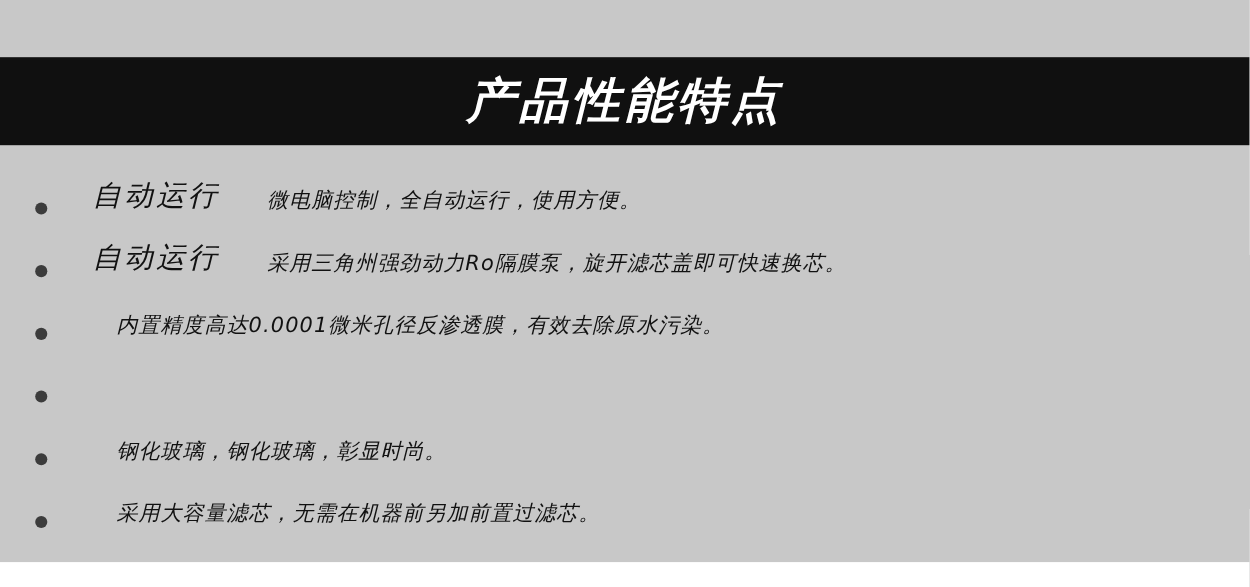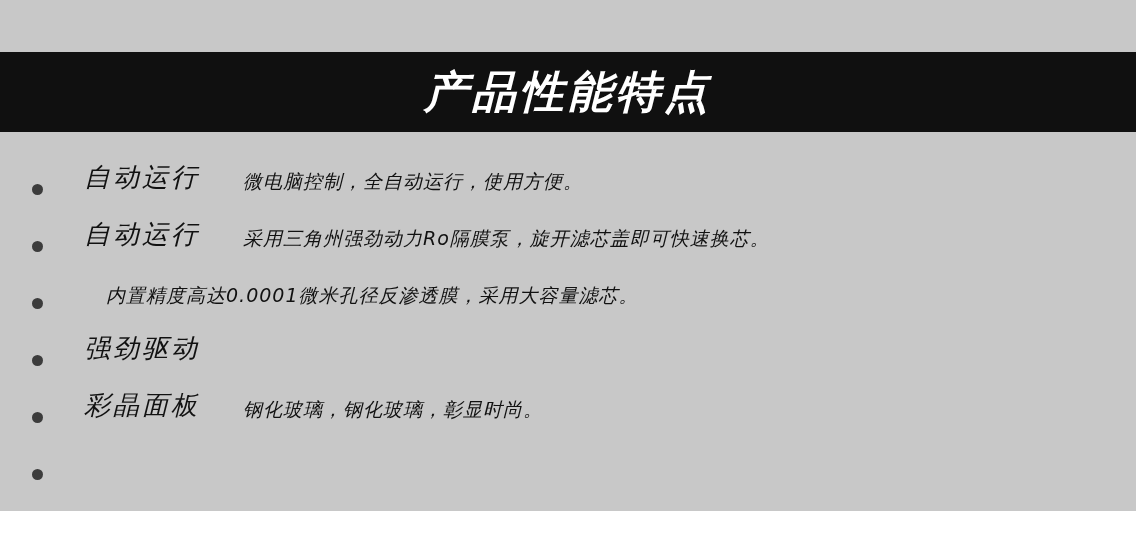--- a/index.html
+++ b/index.html
@@ -102,32 +102,31 @@
     </div>
 
     <div class="feature-row">
       <span class="bullet"></span>
       <span class="feature-label">自动运行</span>
       <span class="feature-desc">采用三角州强劲动力Ro隔膜泵，旋开滤芯盖即可快速换芯。</span>
     </div>
 
     <div class="feature-row">
       <span class="bullet"></span>
-      <span class="feature-desc">内置精度高达0.0001微米孔径反渗透膜，采用大容量滤芯。</span>
-    </div>
-
-    <div class="feature-row">
-      <span class="bullet"></span>
-      <span class="feature-label">强劲驱动</span>
-    </div>
-
-    <div class="feature-row">
-      <span class="bullet"></span>
-      <span class="feature-label">彩晶面板</span>
-      <span class="feature-desc">钢化玻璃，钢化玻璃，彰显时尚。</span>
+      <span class="feature-desc">内置精度高达0.0001微米孔径反渗透膜，有效去除原水污染。</span>
     </div>
 
     <div class="feature-row">
       <span class="bullet"></span>
     </div>
 
+    <div class="feature-row">
+      <span class="bullet"></span>
+      <span class="feature-desc">钢化玻璃，钢化玻璃，彰显时尚。</span>
+    </div>
+
+    <div class="feature-row">
+      <span class="bullet"></span>
+      <span class="feature-desc">采用大容量滤芯，无需在机器前另加前置过滤芯。</span>
+    </div>
+
   </div>
 </div>
 
 </body></html>

